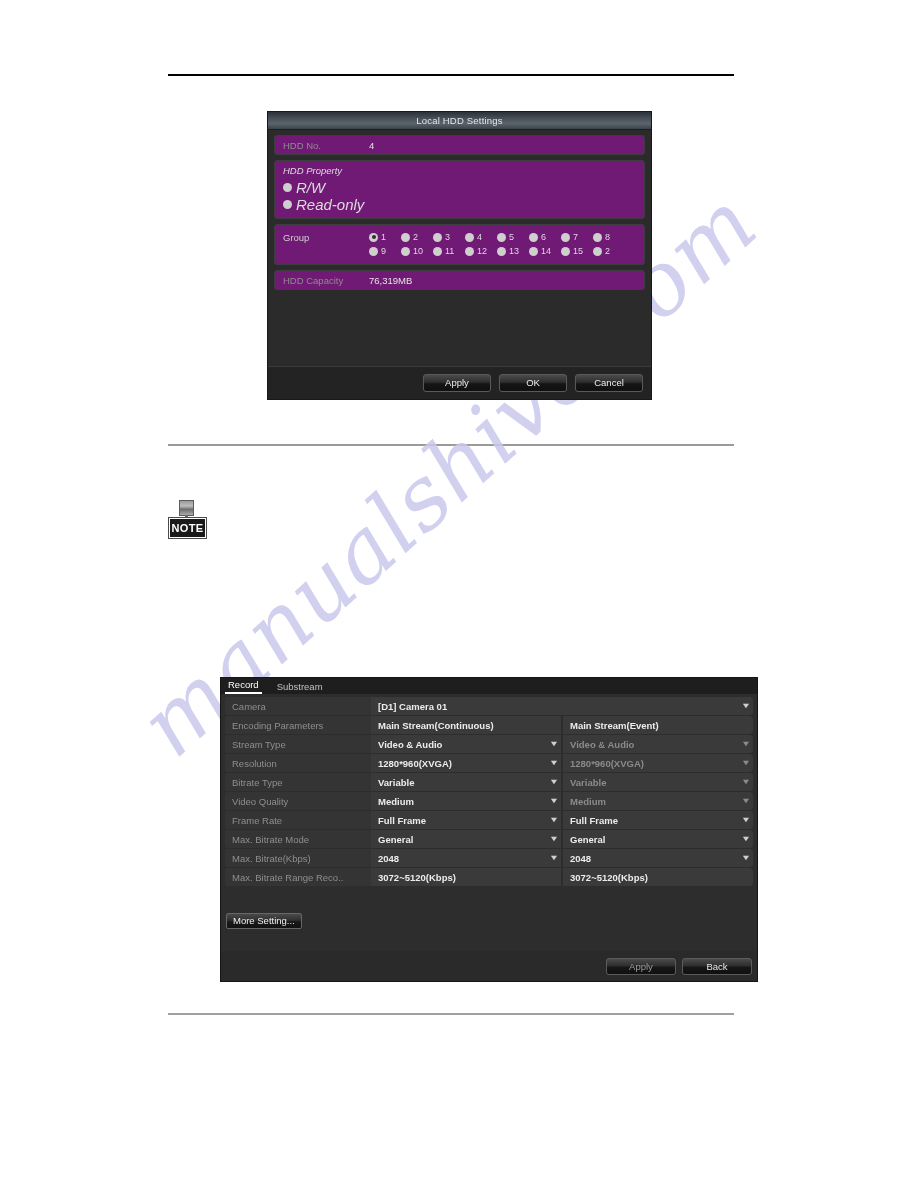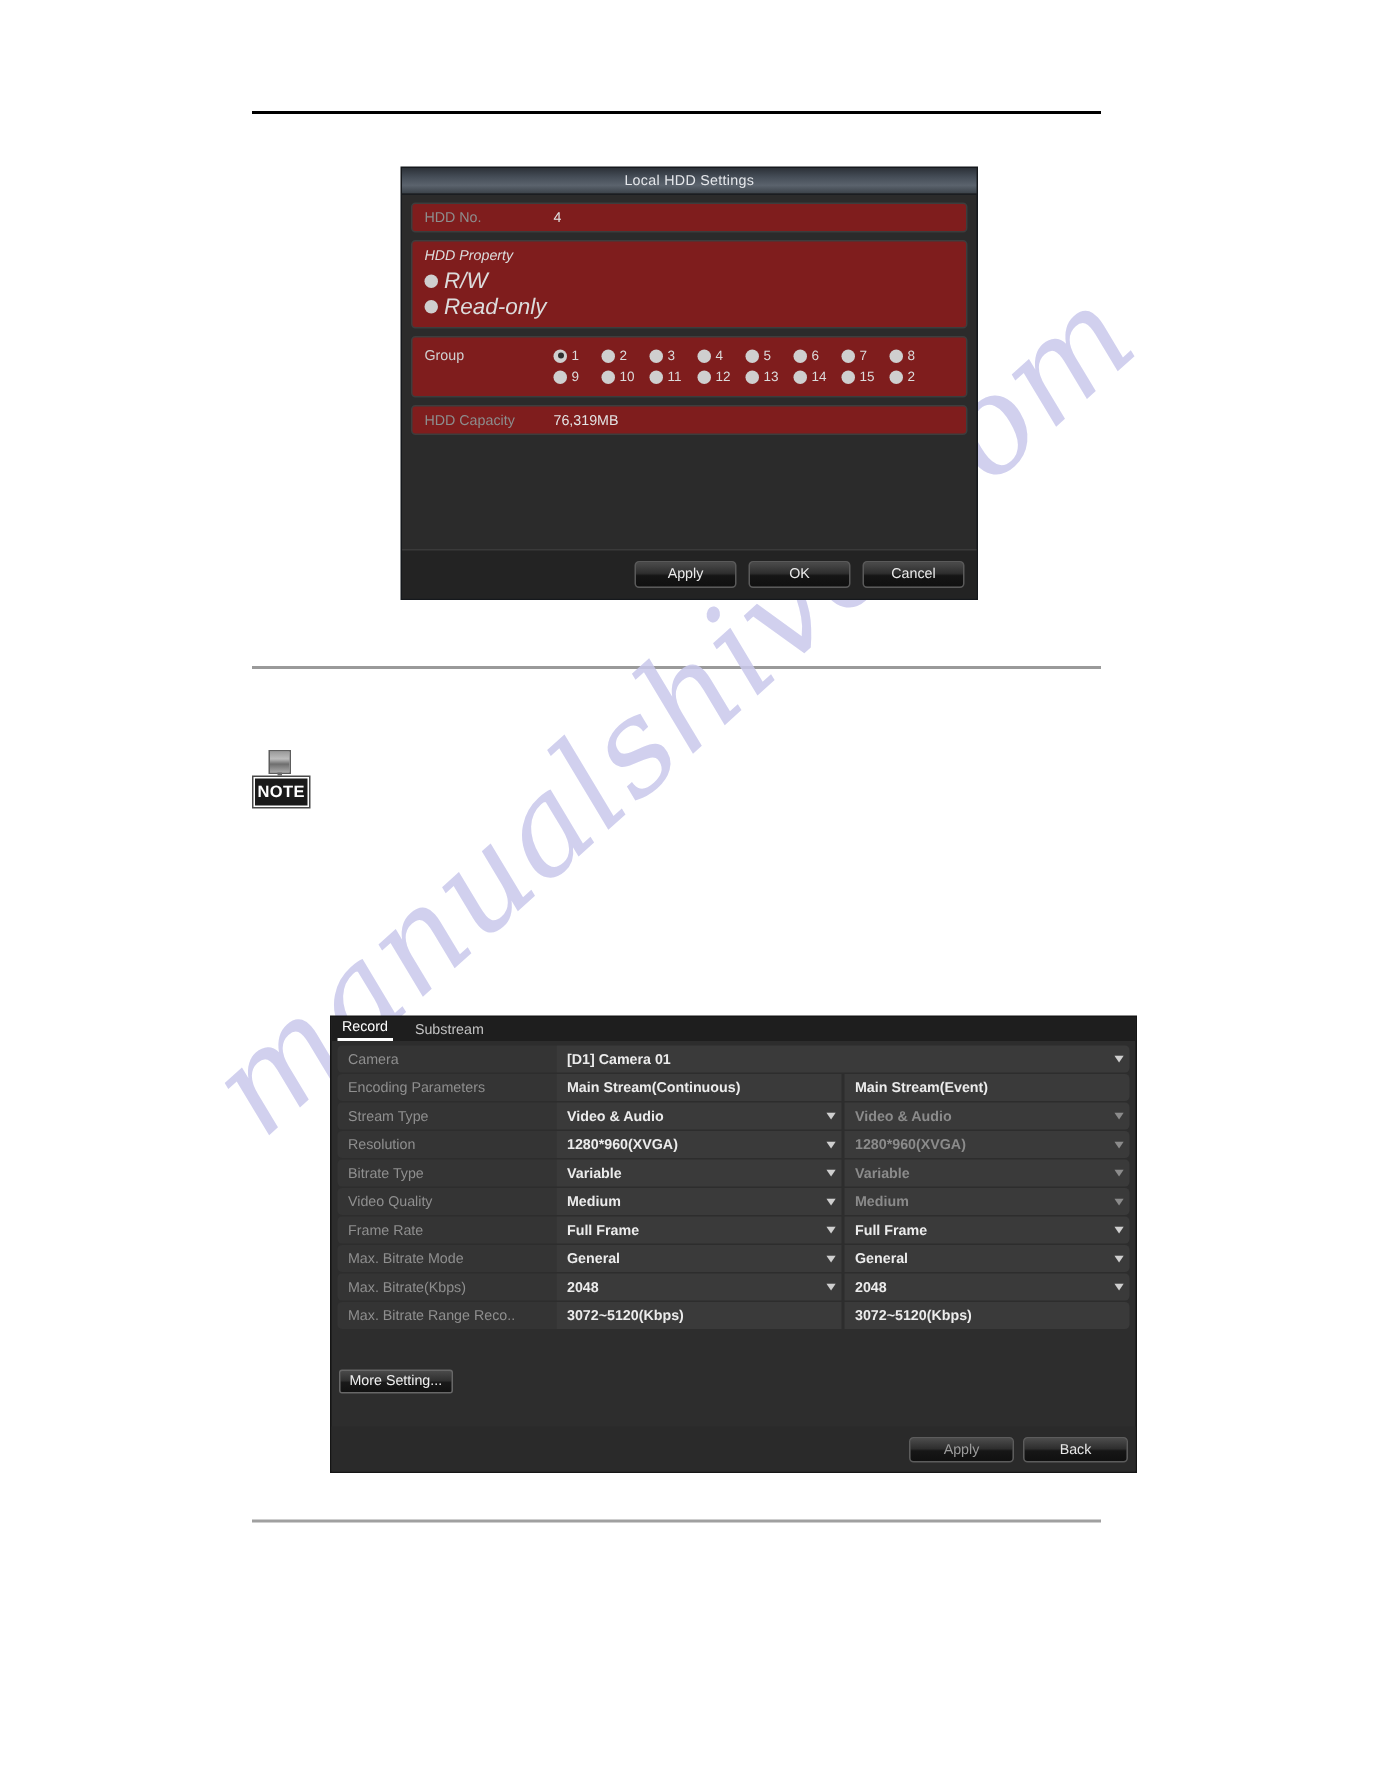--- a/index.html
+++ b/index.html
@@ -115,21 +115,21 @@
     border-bottom: 1px solid #1a1d21;
     text-align: center;
     line-height: 17px;
     font-size: 9.5px;
     color: #e4e6ea;
     letter-spacing: .2px;
   }
   .dlg1-body { padding: 5px 6px 0 6px; }
 
   .panel {
-    background: #7f1d1d;
+    background: #701a75;
     border: 1px solid #3d3d3d;
     border-radius: 3px;
     margin-bottom: 5px;
     box-sizing: border-box;
   }
   .row-hddno {
     height: 18px;
     display: flex;
     align-items: center;
     padding: 0 8px;

